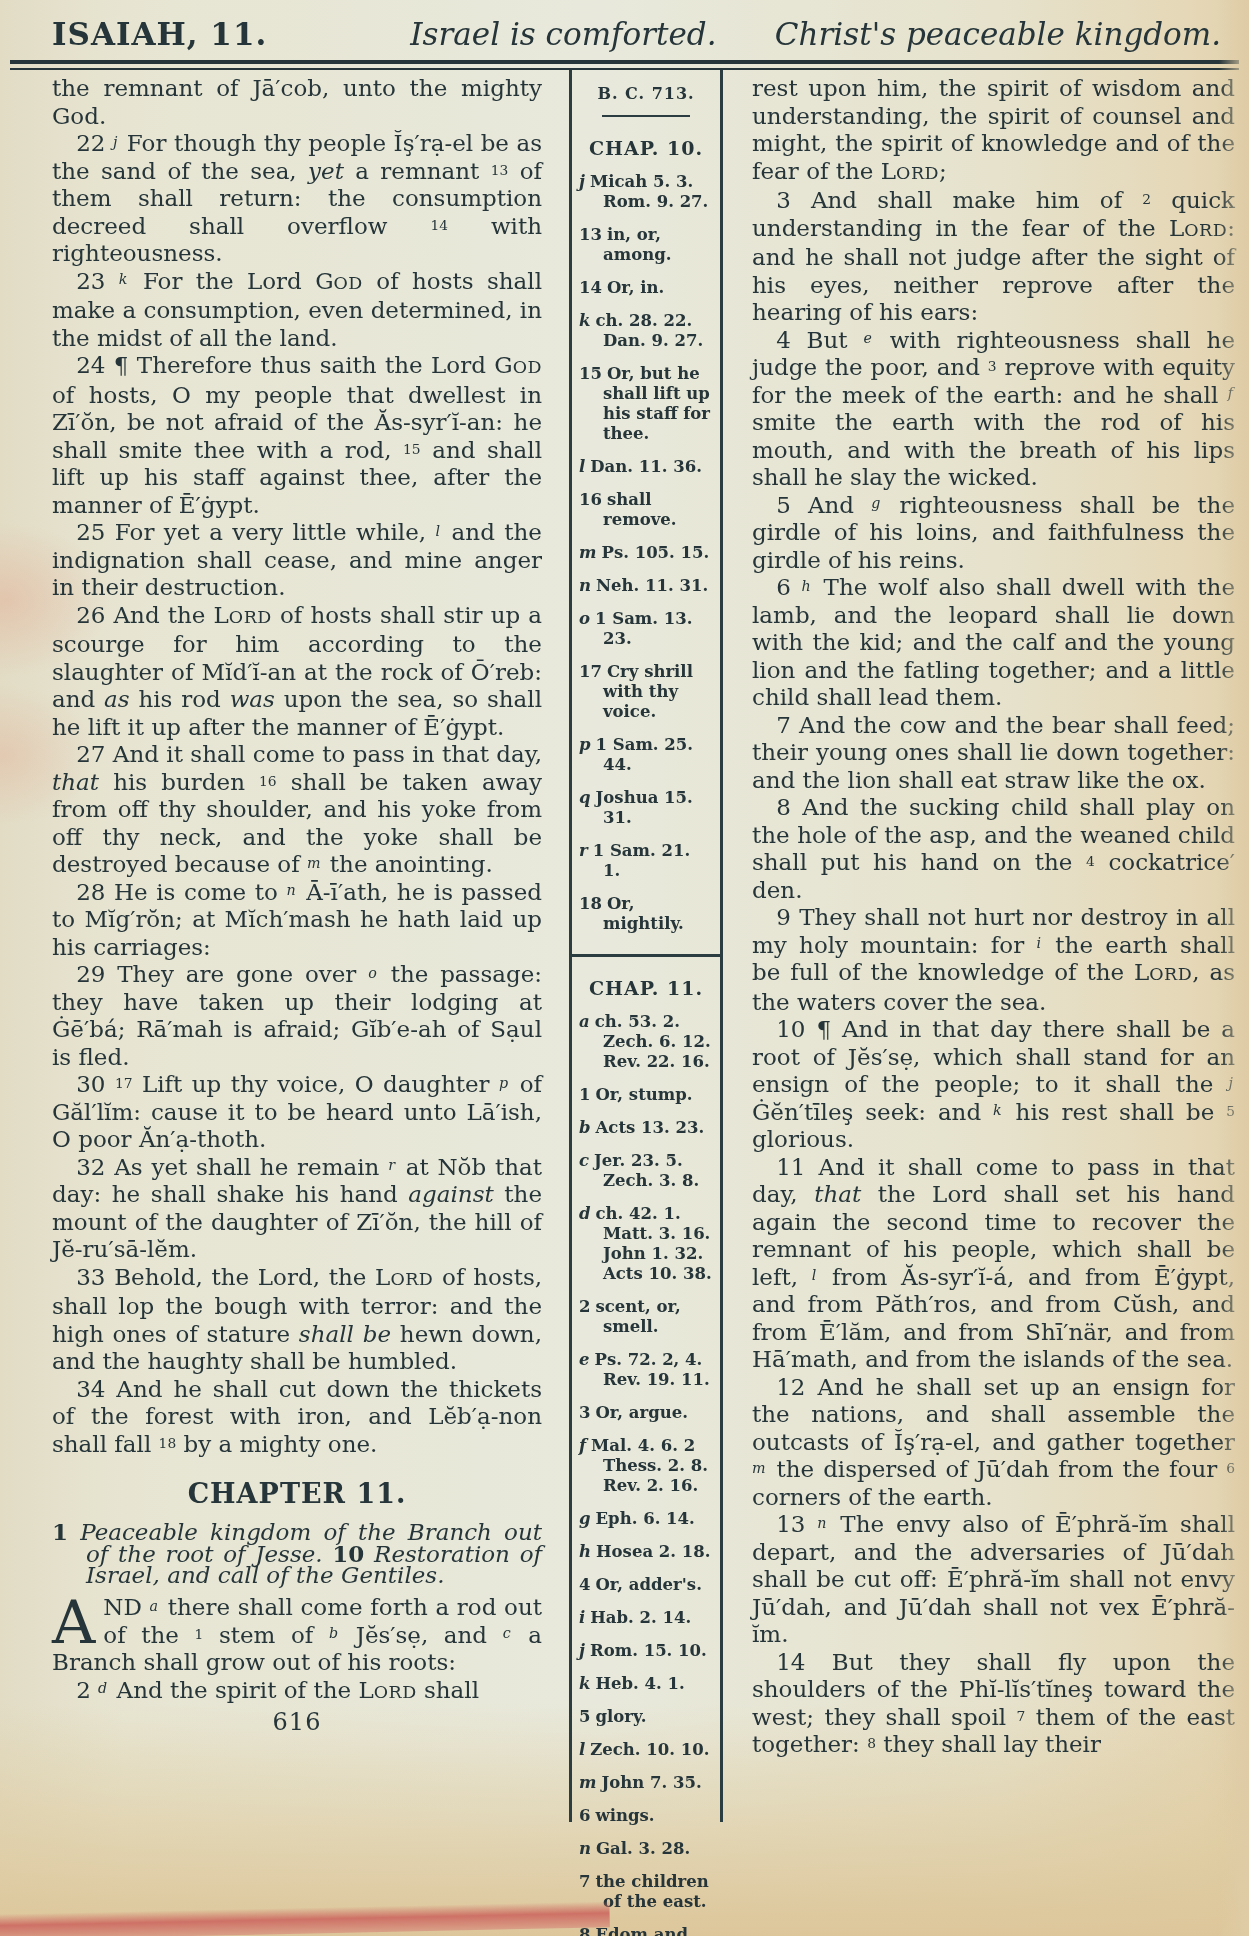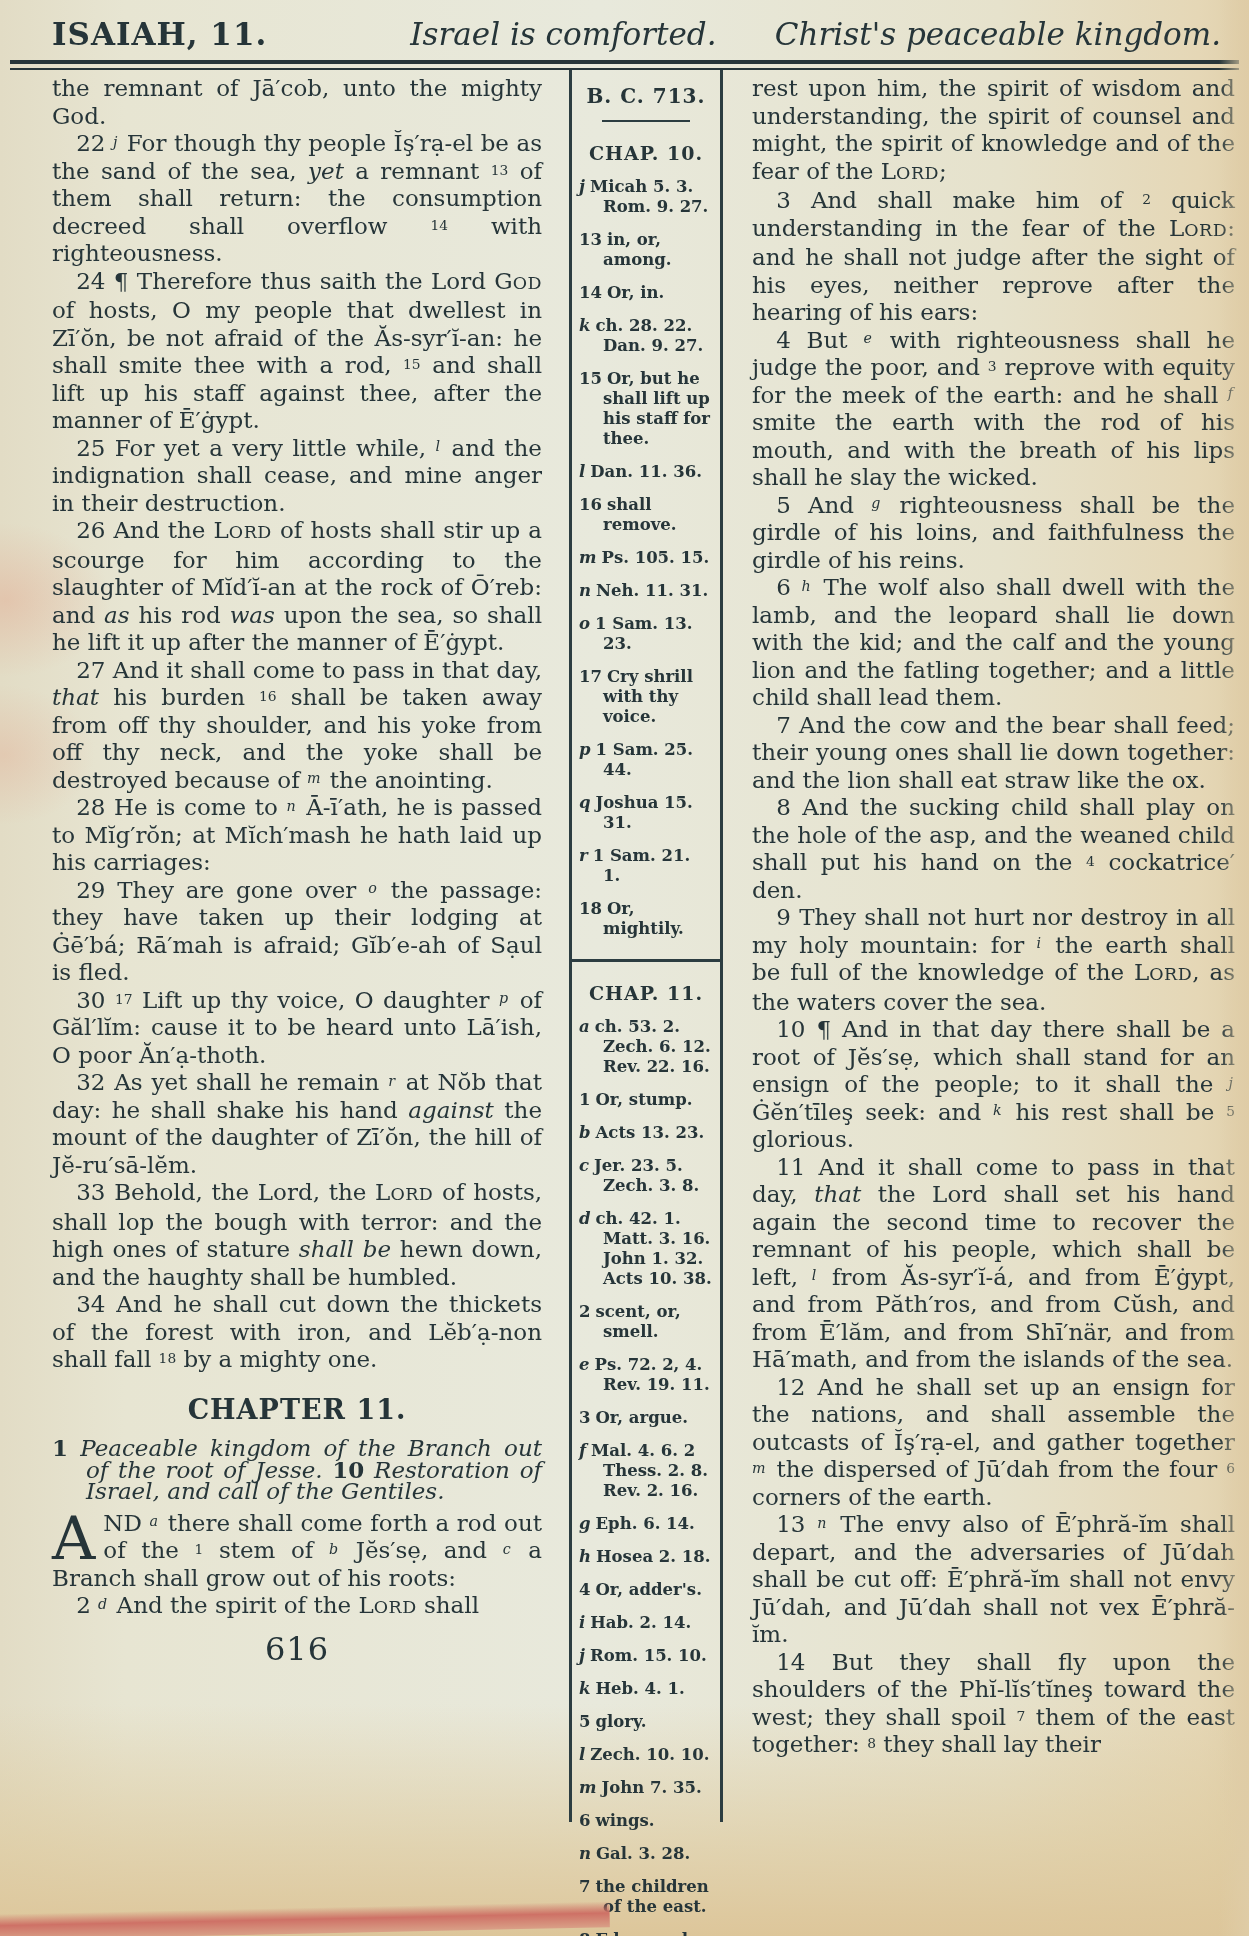--- a/index.html
+++ b/index.html
@@ -31,22 +31,22 @@
   .verse{margin:0;text-align:justify;text-indent:1.05em;font-size:23px;line-height:27.5px;}
   .verse.noindent{text-indent:0;}
   .it{font-style:italic;}
   .bd{font-weight:bold;font-style:normal;}
   sup.num{font-size:.6em;vertical-align:.3em;line-height:0;}
   sup.mk{font-size:.62em;font-style:italic;vertical-align:.3em;line-height:0;margin-right:2px;}
   .cap .scr{font-size:.76em;letter-spacing:.5px;}
   .chapter-heading{text-align:center;font-weight:bold;font-size:27px;letter-spacing:1px;margin:20px 0 10px;}
   .summary{font-size:23px;line-height:21px;text-align:justify;padding-left:34px;text-indent:-34px;margin:12px 0 8px;}
   .dropcap{float:left;font-size:60px;line-height:48px;padding:4px 8px 0 0;}
-  .pageno{text-align:center;font-size:32px;margin-top:8px;letter-spacing:1px;}
-  .bc-head{text-align:center;font-size:20px;font-weight:bold;margin:12px 0 0;letter-spacing:1px;}
+  .pageno{text-align:center;font-size:24px;margin-top:2px;letter-spacing:1px;}
+  .bc-head{text-align:center;font-size:16px;font-weight:bold;margin:12px 0 0;letter-spacing:1px;}
   .bc-rule{width:88px;border-top:2px solid #2c3d41;margin:12px auto 4px;}
   .chap-head{text-align:center;font-size:19px;font-weight:bold;margin:20px 0 4px;letter-spacing:1px;}
   .ref{font-size:16.5px;font-weight:bold;line-height:20px;margin:13px 0 0;padding-left:24px;text-indent:-24px;}
   .ref .rmk{font-style:italic;padding-right:5px;}
   .ref .rmk.n{font-style:normal;}
   .center-rule{border-top:3px solid #2c3d41;margin:20px -7px 0;}
 </style>
 </head>
 <body>
 
@@ -54,20 +54,21 @@
   <div class="header">
     <span class="book">ISAIAH, 11.</span>
     <span class="run-center">Israel is comforted.</span>
     <span class="run-right">Christ's peaceable kingdom.</span>
   </div>
   <div class="rule-double"></div>
   <div class="cols">
     <div class="col-left" id="col-left">
         <p class="verse noindent">the remnant of Jā′cob, unto the mighty God.</p>
         <p class="verse">22 <sup class="mk">j</sup> For though thy people Ĭş′rạ-el be as the sand of the sea, <span class="it">yet</span> a remnant <sup class="num">13</sup> of them shall return: the consumption decreed shall overflow <sup class="num">14</sup> with righteousness.</p>
+        <p class="verse">23 <sup class="mk">k</sup> For the Lord <span class="cap">G<span class="scr">OD</span></span> of hosts shall make a consumption, even determined, in the midst of all the land.</p>
         <p class="verse">24 ¶ Therefore thus saith the Lord <span class="cap">G<span class="scr">OD</span></span> of hosts, O my people that dwellest in Zī′ŏn, be not afraid of the Ăs-syr′ĭ-an: he shall smite thee with a rod, <sup class="num">15</sup> and shall lift up his staff against thee, after the manner of Ē′ġypt.</p>
         <p class="verse">25 For yet a very little while, <sup class="mk">l</sup> and the indignation shall cease, and mine anger in their destruction.</p>
         <p class="verse">26 And the <span class="cap">L<span class="scr">ORD</span></span> of hosts shall stir up a scourge for him according to the slaughter of Mĭd′ĭ-an at the rock of Ō′reb: and <span class="it">as</span> his rod <span class="it">was</span> upon the sea, so shall he lift it up after the manner of Ē′ġypt.</p>
         <p class="verse">27 And it shall come to pass in that day, <span class="it">that</span> his burden <sup class="num">16</sup> shall be taken away from off thy shoulder, and his yoke from off thy neck, and the yoke shall be destroyed because of <sup class="mk">m</sup> the anointing.</p>
         <p class="verse">28 He is come to <sup class="mk">n</sup> Ā-ī′ath, he is passed to Mĭg′rŏn; at Mĭch′mash he hath laid up his carriages:</p>
         <p class="verse">29 They are gone over <sup class="mk">o</sup> the passage: they have taken up their lodging at Ġē′bá; Rā′mah is afraid; Gĭb′e-ah of Sạul is fled.</p>
         <p class="verse">30 <sup class="num">17</sup> Lift up thy voice, O daughter <sup class="mk">p</sup> of Găl′lĭm: cause it to be heard unto Lā′ish, O poor Ăn′ạ-thoth.</p>
         <p class="verse">32 As yet shall he remain <sup class="mk">r</sup> at Nŏb that day: he shall shake his hand <span class="it">against</span> the mount of the daughter of Zī′ŏn, the hill of Jĕ-ru′sā-lĕm.</p>
         <p class="verse">33 Behold, the Lord, the <span class="cap">L<span class="scr">ORD</span></span> of hosts, shall lop the bough with terror: and the high ones of stature <span class="it">shall be</span> hewn down, and the haughty shall be humbled.</p>
         <p class="verse">34 And he shall cut down the thickets of the forest with iron, and Lĕb′ạ-non shall fall <sup class="num">18</sup> by a mighty one.</p>

